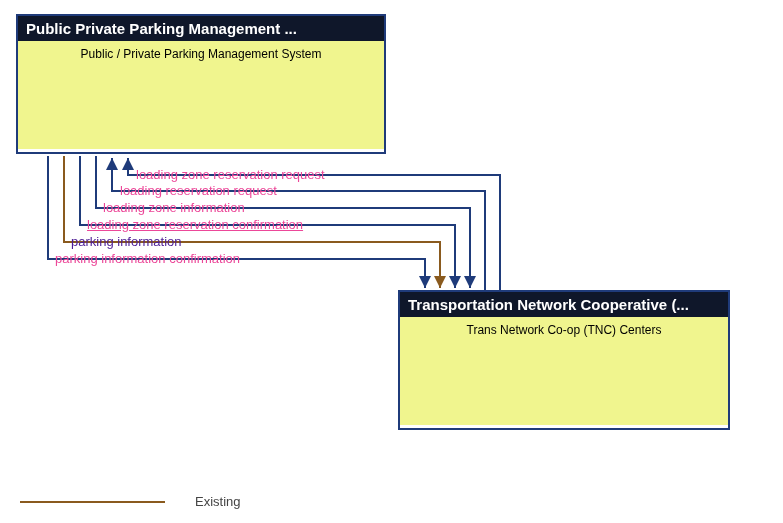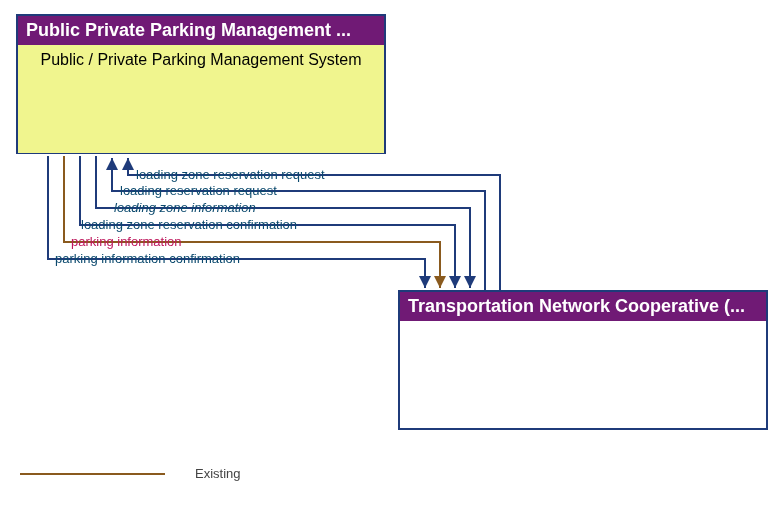--- a/index.html
+++ b/index.html
@@ -10,53 +10,53 @@
     height: 523px;
     font-family: Arial, sans-serif;
     background: #fff;
     position: relative;
   }
   .box {
     position: absolute;
     border: 2px solid #1f3b7a;
   }
   .box-header {
-    background: #701a75;
+    background: #0f172a;
     color: #fff;
-    font-size: 18px;
+    font-size: 15px;
     font-weight: bold;
     padding: 4px 8px;
     white-space: nowrap;
     overflow: hidden;
     text-overflow: ellipsis;
   }
   .box-body {
     background: #f0f58e;
     color: #000;
-    font-size: 16px;
+    font-size: 12px;
     text-align: center;
     padding: 6px 10px 8px 10px;
     display: flex;
     align-items: flex-start;
     justify-content: center;
   }
   .box-body.inner {
     height: calc(100% - 28px);
   }
   .flow-label {
     position: absolute;
     font-size: 13px;
-    color: #0c4a6e;
+    color: #ec4899;
     white-space: nowrap;
   }
-  .flow-label.existing { color: #be185d; }
+  .flow-label.existing { color: #4c1d95; }
   .legend {
     position: absolute;
     left: 20px;
-    bottom: 36px;
+    bottom: 8px;
   }
   .legend-row {
     display: flex;
     align-items: center;
     margin-bottom: 6px;
   }
   .legend-line {
     width: 145px;
     height: 2px;
     margin-right: 30px;
@@ -79,22 +79,25 @@
 </head>
 <body>
 
 <div class="box" style="left:16px; top:14px; width:370px; height:140px;">
   <div class="box-header">Public Private Parking Management ...</div>
   <div class="box-body inner">
     <span>Public / Private Parking Management System</span>
   </div>
 </div>
 
-<div class="box" style="left:398px; top:290px; width:370px; height:140px;">
+<div class="box" style="left:398px; top:290px; width:332px; height:140px;">
   <div class="box-header">Transportation Network Cooperative (...</div>
+  <div class="box-body inner">
+    <span>Trans Network Co-op (TNC) Centers</span>
+  </div>
 </div>
 
 <svg class="flows">
   <defs>
     <marker id="arr-planned" markerWidth="8" markerHeight="8" refX="6" refY="3" orient="auto">
       <path d="M0,0 L6,3 L0,6 Z" fill="#1f3b7a"></path>
     </marker>
     <marker id="arr-existing" markerWidth="8" markerHeight="8" refX="6" refY="3" orient="auto">
       <path d="M0,0 L6,3 L0,6 Z" fill="#8a5a1e"></path>
     </marker>
@@ -108,22 +111,22 @@
 
   <path d="M 80 156 L 80 225 L 455 225 L 455 288" fill="none" stroke="#1f3b7a" stroke-width="2" marker-end="url(#arr-planned)"></path>
 
   <path d="M 64 156 L 64 242 L 440 242 L 440 288" fill="none" stroke="#8a5a1e" stroke-width="2" marker-end="url(#arr-existing)"></path>
 
   <path d="M 48 156 L 48 259 L 425 259 L 425 288" fill="none" stroke="#1f3b7a" stroke-width="2" marker-end="url(#arr-planned)"></path>
 </svg>
 
 <div class="flow-label" style="left:136px; top:167px;">loading zone reservation request</div>
 <div class="flow-label" style="left:120px; top:183px;">loading reservation request</div>
-<div class="flow-label" style="left:114px; top:200px;font-style:italic;">loading zone information</div>
-<div class="flow-label" style="left:81px; top:217px;">loading zone reservation confirmation</div>
+<div class="flow-label" style="left:103px; top:200px;">loading zone information</div>
+<div class="flow-label" style="left:87px; top:217px;text-decoration:underline;">loading zone reservation confirmation</div>
 <div class="flow-label existing" style="left:71px; top:234px;">parking information</div>
 <div class="flow-label" style="left:55px; top:251px;">parking information confirmation</div>
 
 <div class="legend">
   <div class="legend-row">
     <div class="legend-line existing"></div>
     <span class="legend-text">Existing</span>
   </div>
 </div>
 

